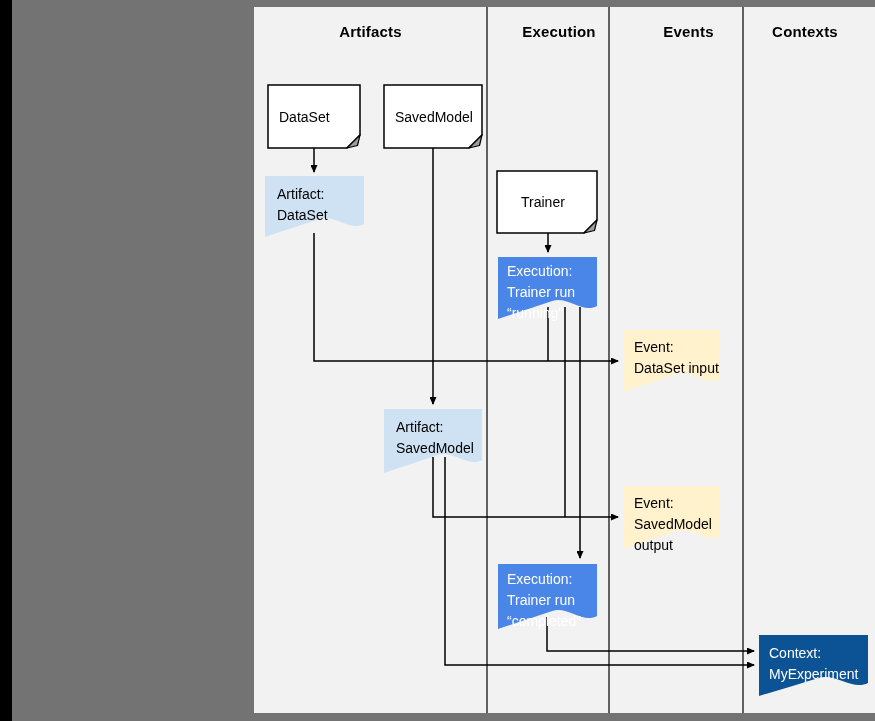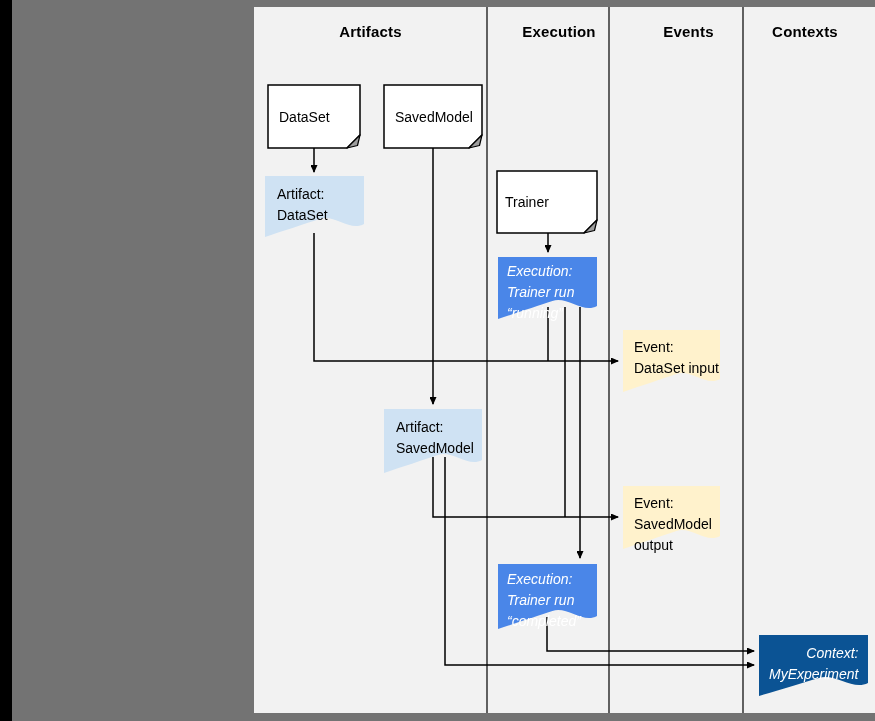--- a/index.html
+++ b/index.html
@@ -24,21 +24,21 @@
   }
   .node-label{
     position:absolute;
     font-size:14px;line-height:21px;color:#000;
     white-space:pre-line;
   }
   .box-label{
     position:absolute;display:flex;align-items:center;
     font-size:14px;color:#000;
   }
-  .lbl-light{color:#ffffff;font-style:italic;}
+  .lbl-light{color:#ffffff;}
 </style>
 </head>
 <body>
 
 <div id="stage">
   <div id="canvas">
 
     <svg id="diagram-svg" width="621" height="706" viewBox="0 0 621 706">
       <defs>
         <marker id="arrow" markerWidth="9" markerHeight="7" refX="7" refY="3.5" orient="auto" markerUnits="userSpaceOnUse">
@@ -101,34 +101,34 @@
       </g>
     </svg>
 
     <div class="col-hdr" style="left:0;width:233px;">Artifacts</div>
     <div class="col-hdr" style="left:233px;width:144px;">Execution</div>
     <div class="col-hdr" style="left:355px;width:159px;">Events</div>
     <div class="col-hdr" style="left:489px;width:124px;">Contexts</div>
 
     <div class="box-label" style="left:14px;top:78px;width:92px;height:63px;padding-left:11px;box-sizing:border-box;">DataSet</div>
     <div class="box-label" style="left:130px;top:78px;width:98px;height:63px;padding-left:11px;box-sizing:border-box;">SavedModel</div>
-    <div class="box-label" style="left:243px;top:164px;width:100px;height:62px;padding-left:8px;box-sizing:border-box;">Trainer</div>
+    <div class="box-label" style="left:243px;top:164px;width:100px;height:62px;padding-left:24px;box-sizing:border-box;">Trainer</div>
 
     <div class="node-label" style="left:23px;top:177px;">Artifact:
 DataSet</div>
     <div class="node-label lbl-light" style="left:253px;top:254px;">Execution:
 Trainer run
 “running”</div>
     <div class="node-label" style="left:380px;top:330px;">Event:
 DataSet input</div>
     <div class="node-label" style="left:142px;top:410px;">Artifact:
 SavedModel</div>
     <div class="node-label" style="left:380px;top:486px;">Event:
 SavedModel
 output</div>
     <div class="node-label lbl-light" style="left:253px;top:562px;">Execution:
 Trainer run
 “completed”</div>
-    <div class="node-label lbl-light" style="left:515px;top:636px;text-align:right;">Context:
+    <div class="node-label lbl-light" style="left:515px;top:636px;">Context:
 MyExperiment</div>
 
   </div>
 </div>
 
 </body></html>

